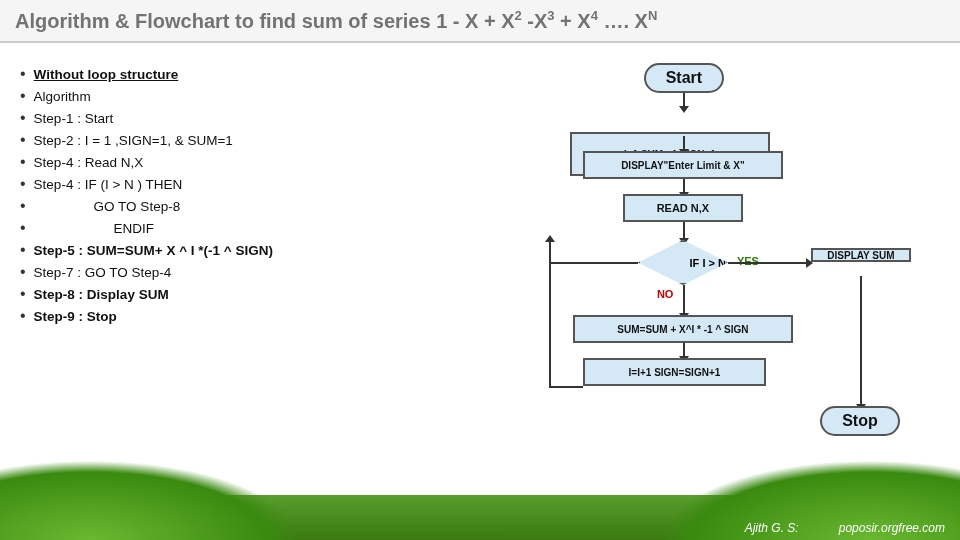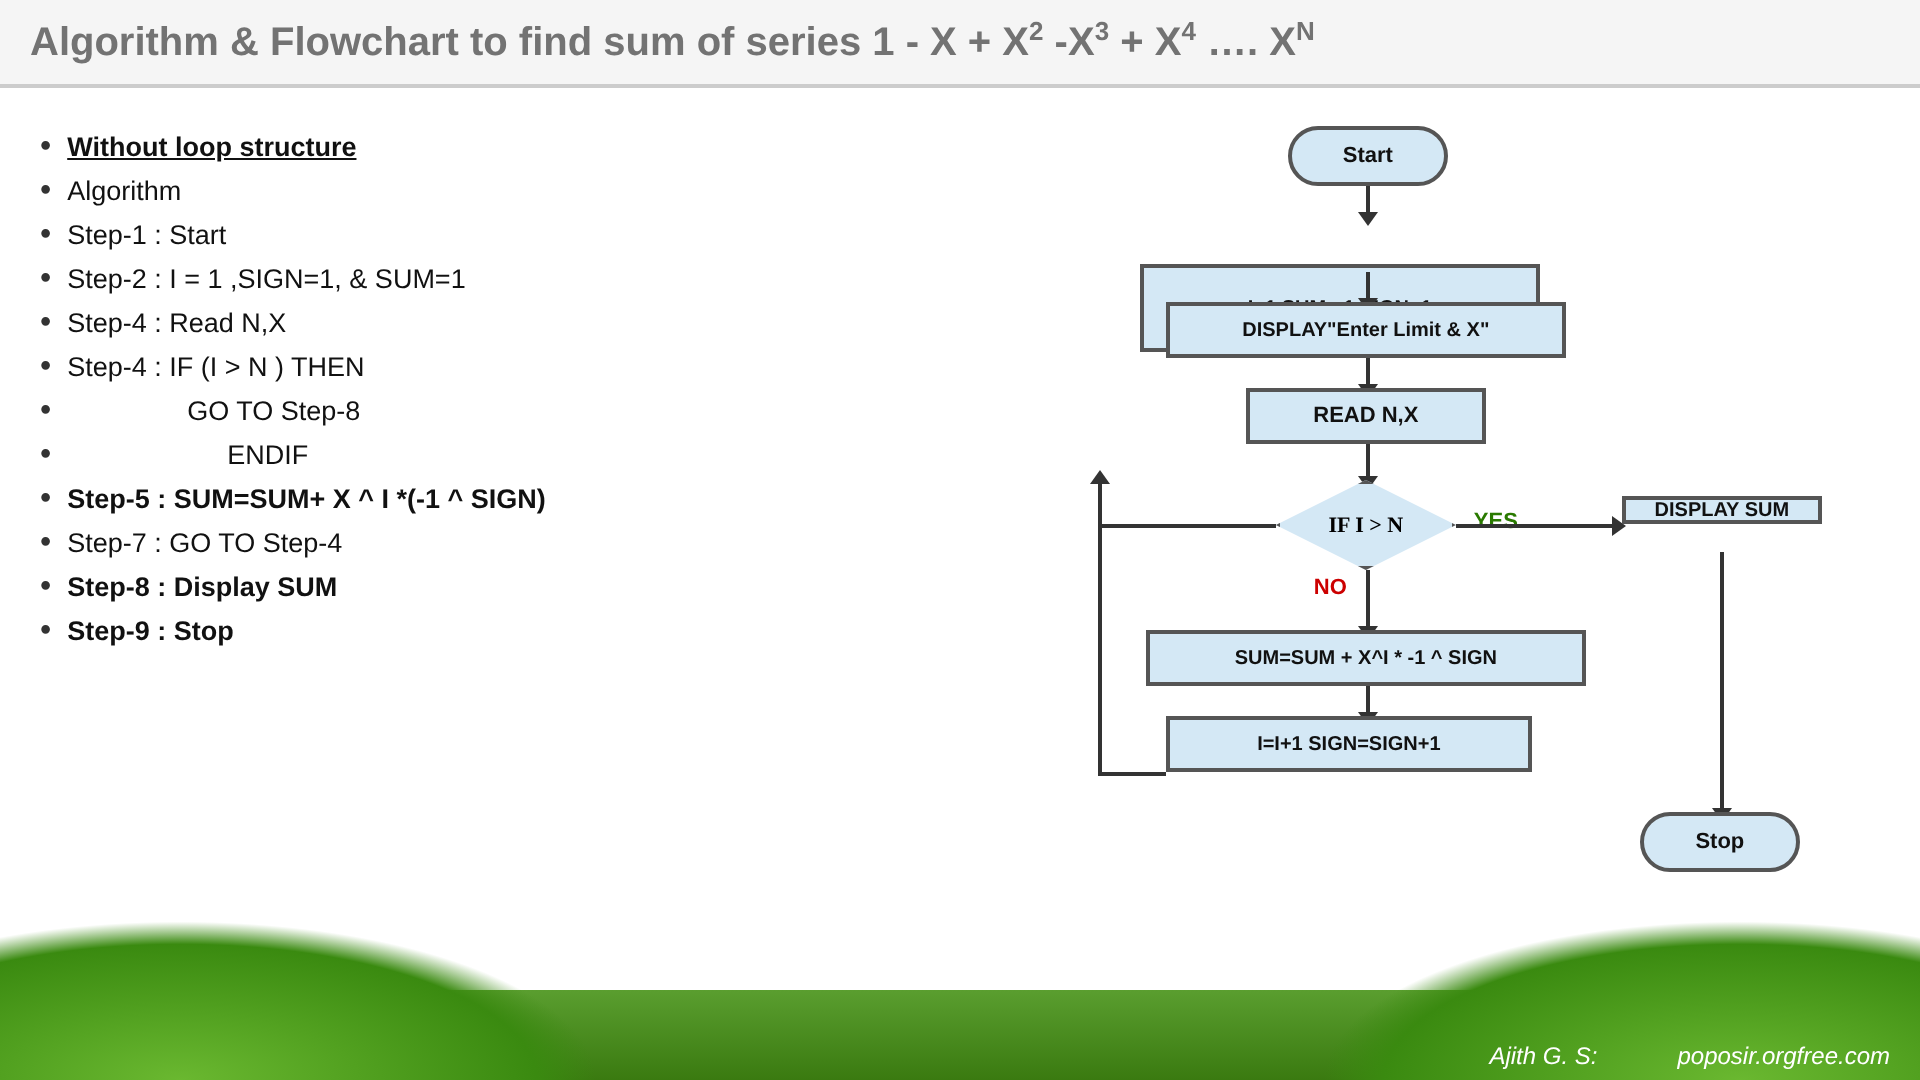--- a/index.html
+++ b/index.html
@@ -119,21 +119,21 @@
       width: 420px;
       height: 420px;
     }
 
     
     .fc-shape {
       position: absolute;
       display: flex;
       align-items: center;
       justify-content: center;
-      font-size: 11px;
+      font-size: 16px;
       font-weight: bold;
       text-align: center;
     }
 
     
     .fc-terminal {
       background: #d4e8f5;
       border: 2px solid #555;
       border-radius: 20px;
       color: #111;
@@ -155,24 +155,23 @@
     }
     .fc-decision {
       width: 90px;
       height: 45px;
       background: #d4e8f5;
       border: 2px solid #555;
       transform: rotate(0deg);
       clip-path: polygon(50% 0%, 100% 50%, 50% 100%, 0% 50%);
       display: flex;
       align-items: center;
-      justify-content: center;
+      justify-content: flex-end;
       font-size: 11px;
       font-weight: bold;
-      font-family: Liberation Serif, serif;
     }
 
     
     .fc-arrow {
       position: absolute;
       background: #333;
     }
     .fc-arrow-v {
       width: 2px;
     }

